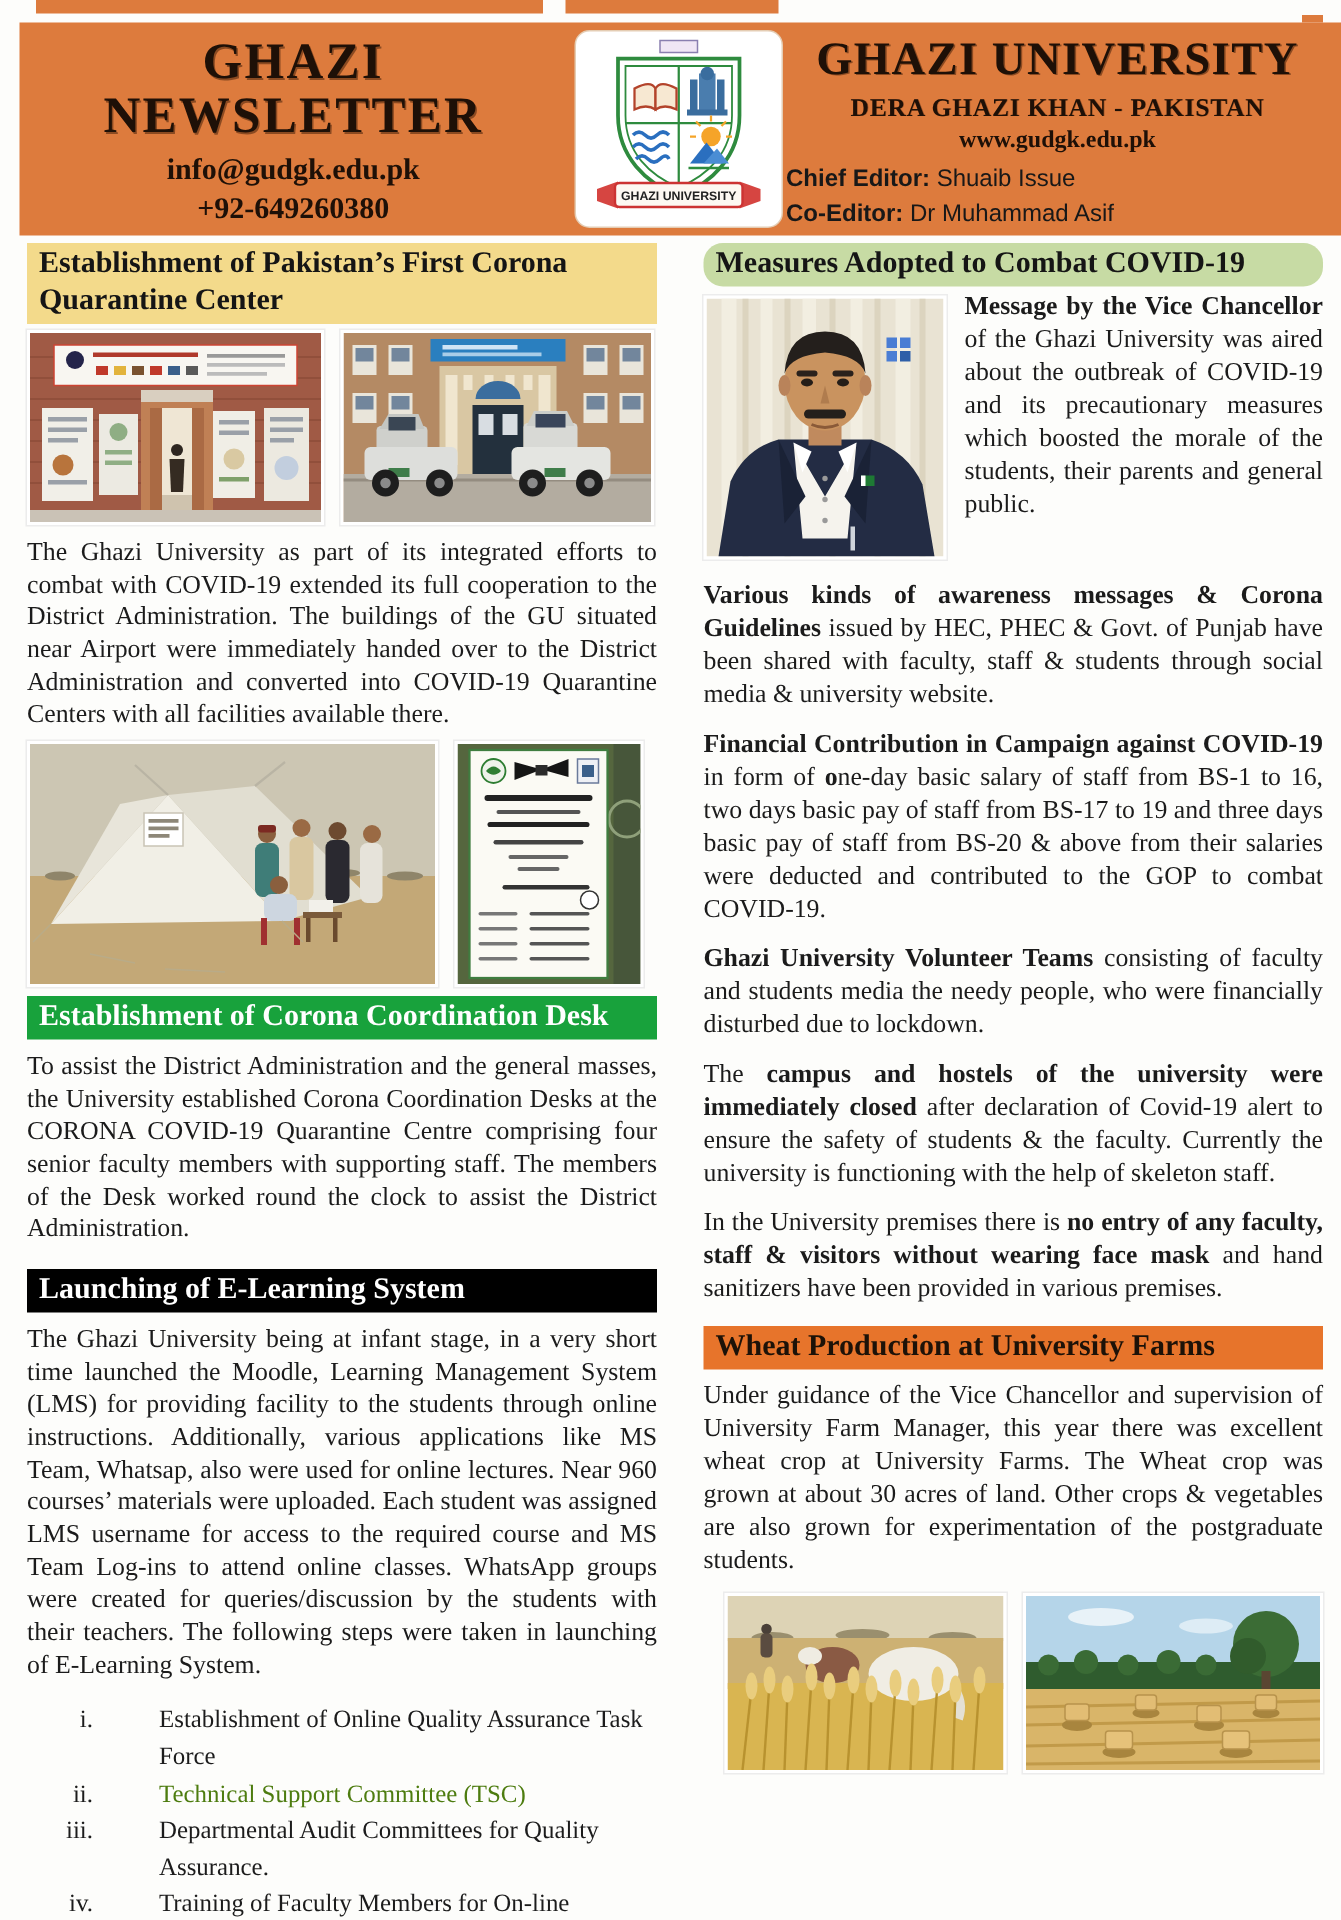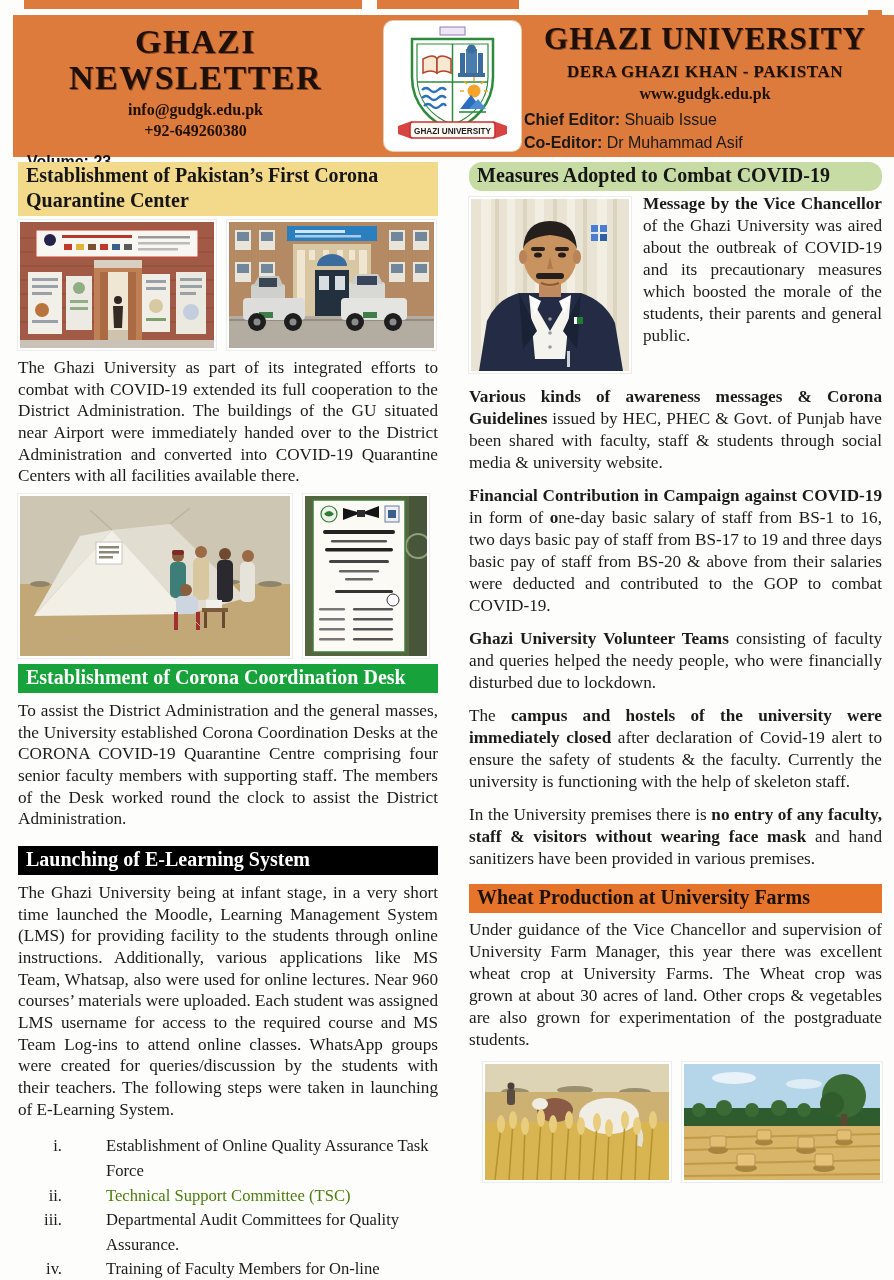--- a/index.html
+++ b/index.html
@@ -17,21 +17,21 @@
   
   .masthead {
     position:absolute; left:13px; right:0; top:15px; height:142px;
     background:#DD7B3D; display:flex;
   }
   .mast-left { width:365px; text-align:center; padding-top:9px; color:#1e1007; }
   .nl-title {
     font-size:34px; font-weight:bold; letter-spacing:1.5px; line-height:1.05;
     text-shadow:1px 1px 0 rgba(40,15,0,.45);
   }
-  .mast-contact { font-size:16px; font-weight:bold; margin-top:5px; line-height:1.3; }
+  .mast-contact { font-size:20px; font-weight:bold; margin-top:5px; line-height:1.3; }
   .mast-meta {
     text-align:left; padding-left:14px; margin-top:8px;
     font-family:"Liberation Sans", sans-serif; font-weight:bold; font-size:16px;
     line-height:1.55; color:#141414;
   }
   .logo-box {
     position:absolute; left:371px; top:6px; width:137px; height:130px;
     background:#ffffff; border-radius:9px; box-shadow:0 0 0 1px #e4cdb4;
     display:flex; align-items:center; justify-content:center;
   }
@@ -495,21 +495,21 @@
           <path d="M79 58 L76 70 L82 70 Z" fill="#b07c4e"></path>
           <rect x="65" y="74" width="28" height="6" rx="3" fill="#241f1c"></rect>
           <path d="M70 84 Q79 88 88 84" stroke="#8a5a38" stroke-width="2" fill="none"></path>
         </svg>
       </div>
       <p class="body vc-text"><span class="b">Message by the Vice Chancellor</span><span> of the Ghazi University was aired about the outbreak of COVID-19 and its precautionary measures which boosted the morale of the students, their parents and general public.</span></p>
     </div>
 
     <p class="body"><span class="b">Various kinds of awareness messages &amp; Corona Guidelines</span><span> issued by HEC, PHEC &amp; Govt. of Punjab have been shared with faculty, staff &amp; students through social media &amp; university website.</span></p>
     <p class="body"><span class="b">Financial Contribution in Campaign against COVID-19</span><span> in form of </span><span class="b">o</span><span>ne-day basic salary of staff from BS-1 to 16, two days basic pay of staff from BS-17 to 19 and three days basic pay of staff from BS-20 &amp; above from their salaries were  deducted and contributed to the GOP to combat COVID-19.</span></p>
-    <p class="body"><span class="b">Ghazi University Volunteer Teams</span><span> consisting of faculty and queries helped the needy people, who were financially disturbed due to lockdown.</span></p>
+    <p class="body"><span class="b">Ghazi University Volunteer Teams</span><span> consisting of faculty and students media the needy people, who were financially disturbed due to lockdown.</span></p>
     <p class="body"><span>The </span><span class="b">campus and hostels of the university were immediately closed</span><span> after declaration of Covid-19 alert to ensure the safety of students &amp; the faculty. Currently the university is functioning with the help of skeleton staff.</span></p>
     <p class="body"><span>In the University premises there is </span><span class="b">no entry of any faculty, staff &amp; visitors without wearing face mask</span><span> and hand sanitizers have been provided in various premises.</span></p>
 
     <h2 class="hdr wheat" style="margin-top:14px;">Wheat Production at University Farms</h2>
     <p class="body" style="margin-top:6px;">Under guidance of the Vice Chancellor and supervision of University Farm Manager, this year there was excellent wheat crop at University Farms. The Wheat crop was grown at about 30 acres of land. Other crops &amp; vegetables are also grown for experimentation of the postgraduate students.</p>
 
     <div class="photo-row" style="padding-left:14px;">
       <div class="photo">
         <svg width="184" height="116" viewBox="0 0 184 116">
           <rect width="184" height="30" fill="#ddd3b5"></rect>

